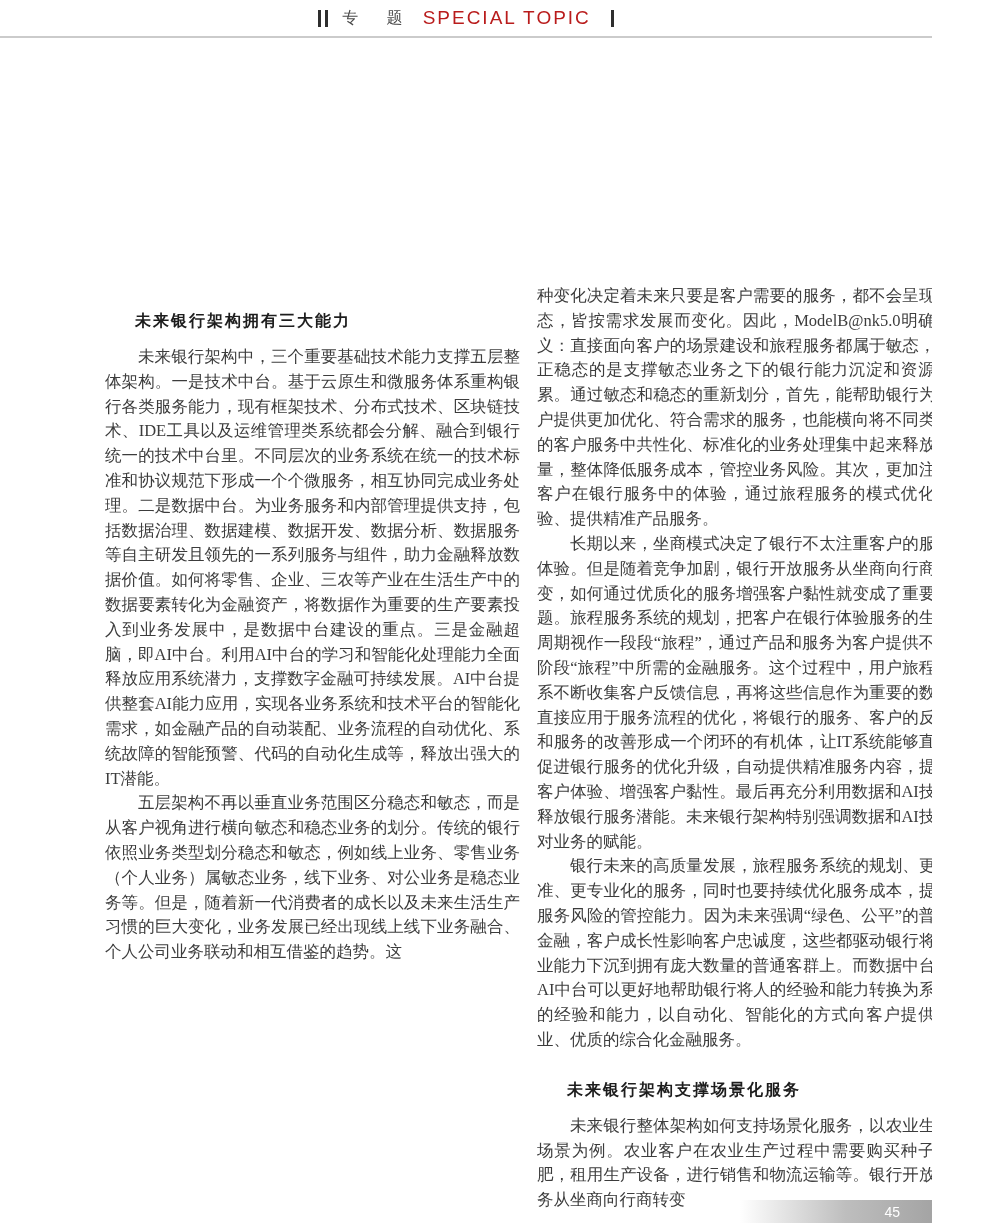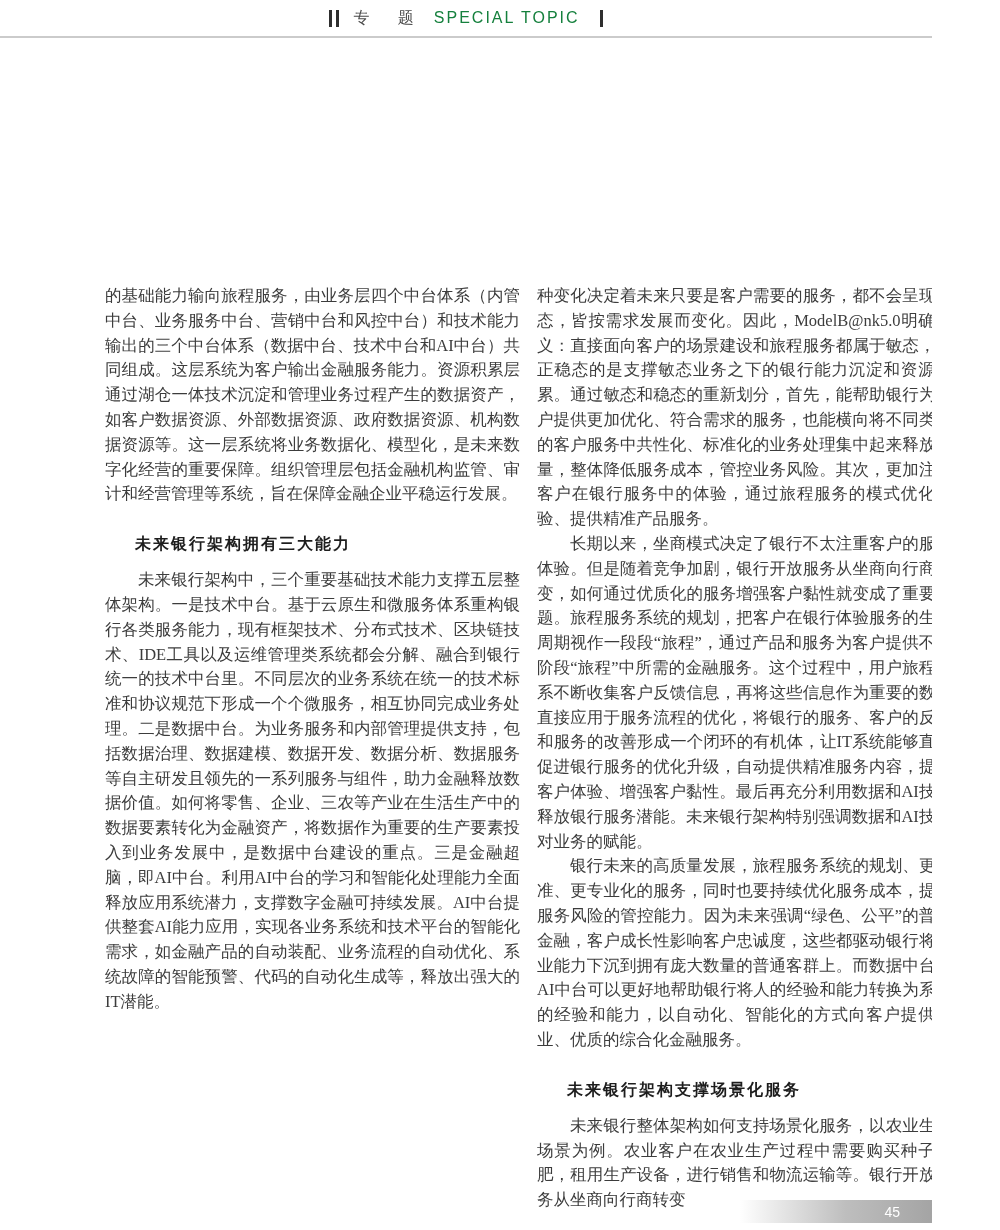--- a/index.html
+++ b/index.html
@@ -27,21 +27,21 @@
     width: 10px; height: 17px; box-sizing: border-box;
     border-left: 3px solid #2e2e2e;
     border-right: 3px solid #2e2e2e;
   }
   .sbar { width: 3px; height: 17px; background: #2e2e2e; margin-left: 6px; }
   .header-cn {
     font-size: 16px; color: #4a4a4a; letter-spacing: 12px;
     font-weight: 500;
   }
   .header-en {
-    font-size: 16px; color: #15803d; letter-spacing: 2px;
+    font-size: 19px; color: #b91c1c; letter-spacing: 2px;
     margin-left: -6px;
   }
   .header-rule {
     position: absolute; top: 36px; left: 0; right: 0;
     height: 2px; background: #cbcbcb;
   }
 
   
   .columns {
     position: absolute; top: 284px; left: 105px;
@@ -94,23 +94,23 @@
     <span class="dbar"></span>
     <span class="header-cn">专 题</span>
     <span class="header-en">SPECIAL TOPIC</span>
     <span class="sbar"></span>
   </div>
   <div class="header-rule"></div>
 
   <div class="columns">
 
     <section class="col">
-      <p class="cont">的基础能力输向旅程服务，由业务层四个中台体系（内管中台、业务服务中台、营销中台和风控中台）和技术能力输出的三个中台体系（数据中台、技术中台和AI中台）共同组成。这层系统为客户输出金融服务能力。资源积累层通过湖仓一体技术沉淀和管理业务过程产生的数据资产，如客户数据资源、外部数据资源、政府数据资源、机构数据资源等。这一层系统将业务数据化、模型化，是未来数字化经营的重要保障。组织管理层包括金融机构监管、审计和经营管理等系统，旨在保障金融企业平稳运行发展。</p>
       <h2>未来银行架构拥有三大能力</h2>
       <p>未来银行架构中，三个重要基础技术能力支撑五层整体架构。一是技术中台。基于云原生和微服务体系重构银行各类服务能力，现有框架技术、分布式技术、区块链技术、IDE工具以及运维管理类系统都会分解、融合到银行统一的技术中台里。不同层次的业务系统在统一的技术标准和协议规范下形成一个个微服务，相互协同完成业务处理。二是数据中台。为业务服务和内部管理提供支持，包括数据治理、数据建模、数据开发、数据分析、数据服务等自主研发且领先的一系列服务与组件，助力金融释放数据价值。如何将零售、企业、三农等产业在生活生产中的数据要素转化为金融资产，将数据作为重要的生产要素投入到业务发展中，是数据中台建设的重点。三是金融超脑，即AI中台。利用AI中台的学习和智能化处理能力全面释放应用系统潜力，支撑数字金融可持续发展。AI中台提供整套AI能力应用，实现各业务系统和技术平台的智能化需求，如金融产品的自动装配、业务流程的自动优化、系统故障的智能预警、代码的自动化生成等，释放出强大的IT潜能。</p>
+      <p>五层架构不再以垂直业务范围区分稳态和敏态，而是从客户视角进行横向敏态和稳态业务的划分。传统的银行依照业务类型划分稳态和敏态，例如线上业务、零售业务（个人业务）属敏态业务，线下业务、对公业务是稳态业务等。但是，随着新一代消费者的成长以及未来生活生产习惯的巨大变化，业务发展已经出现线上线下业务融合、个人公司业务联动和相互借鉴的趋势。这</p>
     </section>
 
     <section class="col">
       <p class="cont">种变化决定着未来只要是客户需要的服务，都不会呈现稳态，皆按需求发展而变化。因此，ModelB@nk5.0明确定义：直接面向客户的场景建设和旅程服务都属于敏态，真正稳态的是支撑敏态业务之下的银行能力沉淀和资源积累。通过敏态和稳态的重新划分，首先，能帮助银行为客户提供更加优化、符合需求的服务，也能横向将不同类型的客户服务中共性化、标准化的业务处理集中起来释放能量，整体降低服务成本，管控业务风险。其次，更加注重客户在银行服务中的体验，通过旅程服务的模式优化体验、提供精准产品服务。</p>
       <p>长期以来，坐商模式决定了银行不太注重客户的服务体验。但是随着竞争加剧，银行开放服务从坐商向行商转变，如何通过优质化的服务增强客户黏性就变成了重要命题。旅程服务系统的规划，把客户在银行体验服务的生命周期视作一段段“旅程”，通过产品和服务为客户提供不同阶段“旅程”中所需的金融服务。这个过程中，用户旅程体系不断收集客户反馈信息，再将这些信息作为重要的数据直接应用于服务流程的优化，将银行的服务、客户的反馈和服务的改善形成一个闭环的有机体，让IT系统能够直接促进银行服务的优化升级，自动提供精准服务内容，提升客户体验、增强客户黏性。最后再充分利用数据和AI技术释放银行服务潜能。未来银行架构特别强调数据和AI技术对业务的赋能。</p>
       <p>银行未来的高质量发展，旅程服务系统的规划、更精准、更专业化的服务，同时也要持续优化服务成本，提升服务风险的管控能力。因为未来强调“绿色、公平”的普惠金融，客户成长性影响客户忠诚度，这些都驱动银行将专业能力下沉到拥有庞大数量的普通客群上。而数据中台和AI中台可以更好地帮助银行将人的经验和能力转换为系统的经验和能力，以自动化、智能化的方式向客户提供专业、优质的综合化金融服务。</p>
       <h2>未来银行架构支撑场景化服务</h2>
       <p>未来银行整体架构如何支持场景化服务，以农业生产场景为例。农业客户在农业生产过程中需要购买种子化肥，租用生产设备，进行销售和物流运输等。银行开放服务从坐商向行商转变</p>
     </section>
 

